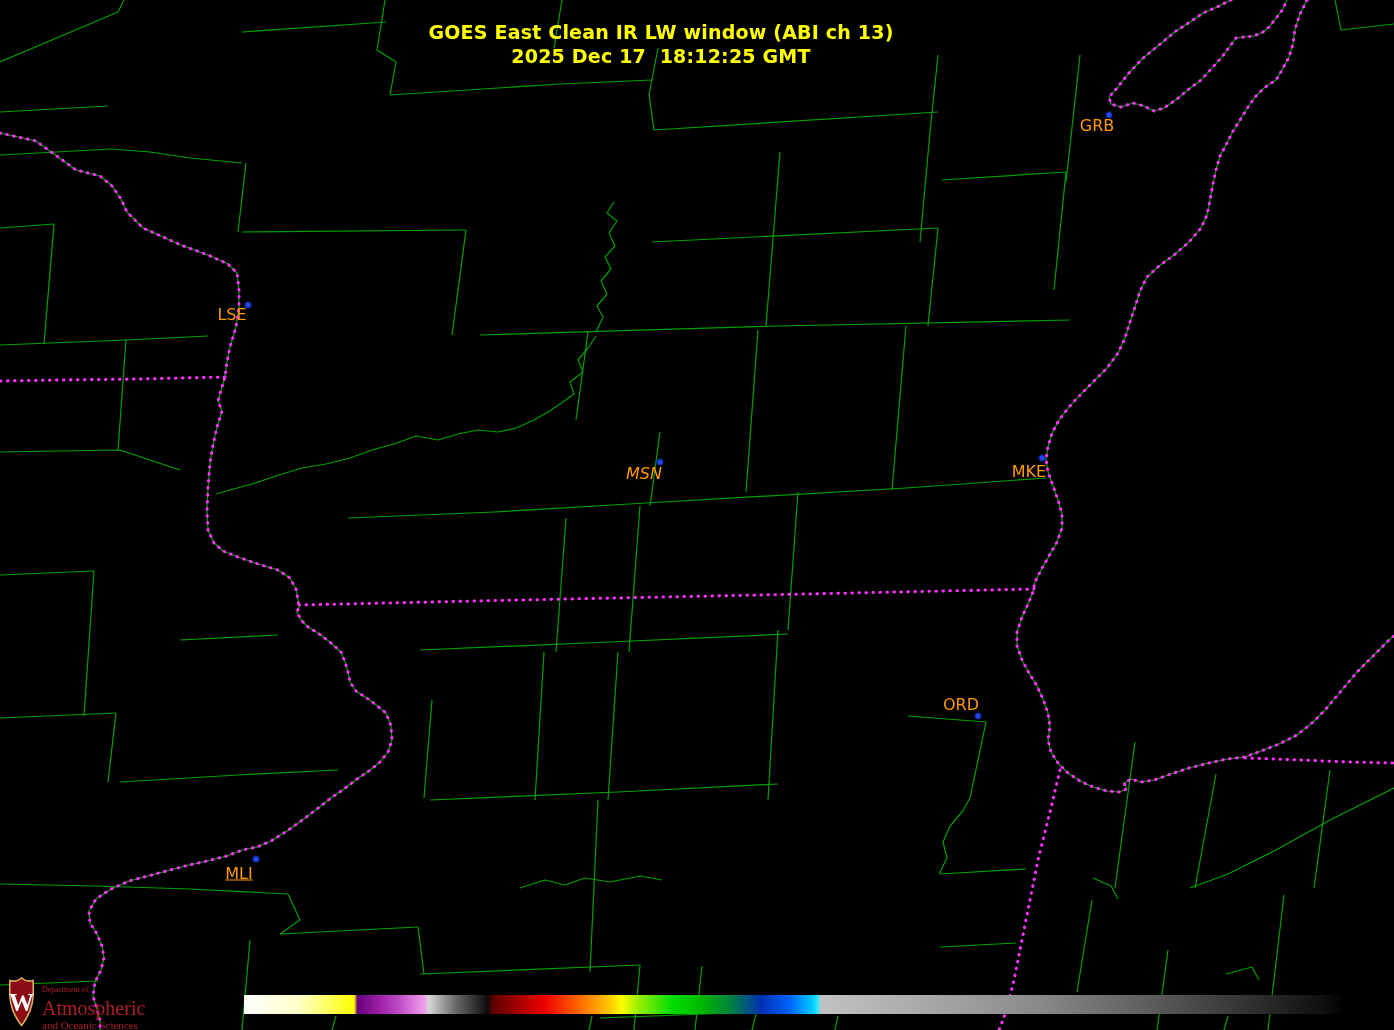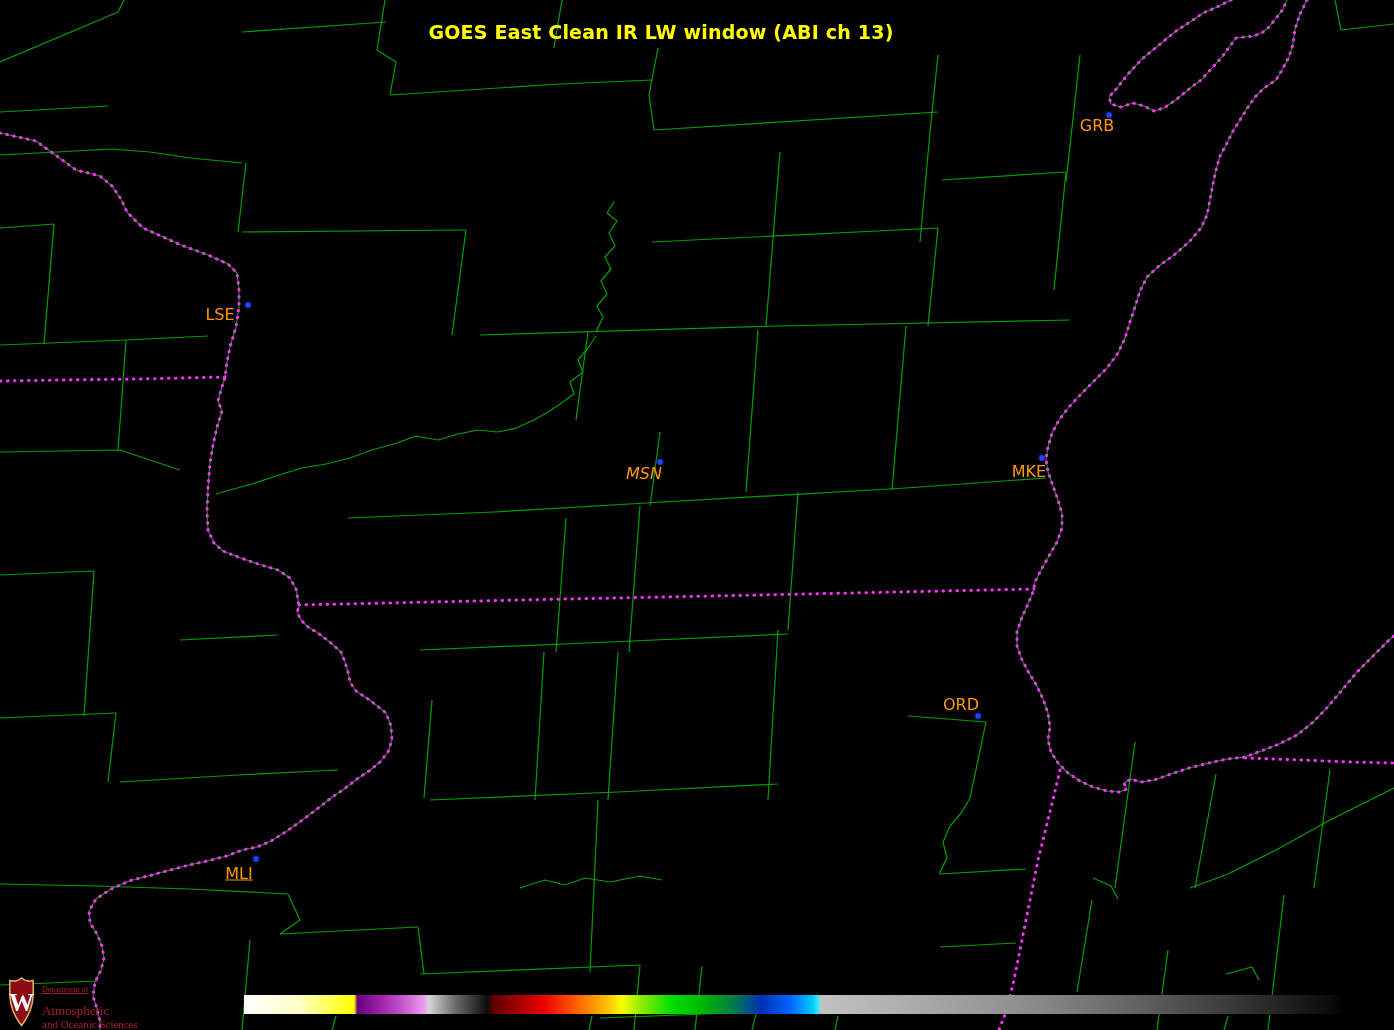--- a/index.html
+++ b/index.html
@@ -17,22 +17,22 @@
   #title1{top:21px;} #title2{top:45px;}
   .colorbar{position:absolute;z-index:6;}
   .stations{position:absolute;left:0;top:0;width:1394px;height:1030px;z-index:5;pointer-events:none;}
   .st-dot{position:absolute;width:5px;height:5px;border-radius:1.5px;
           background:var(--station-dot,#2244ff);transform:translate(-50%,-50%);
           box-shadow:0 0 3px var(--station-dot,#2244ff);}
   .st-label{position:absolute;color:var(--station-label,#ff9900);font-size:16px;
             transform:translate(-50%,-50%);white-space:nowrap;}
   .logo{position:absolute;left:8px;top:977px;display:flex;align-items:flex-start;gap:7px;z-index:7;}
   .logo-text{color:var(--logo-text,#ae1e28);font-family:"Liberation Serif","DejaVu Serif",serif;line-height:1;}
-  .logo-dept{font-size:8px;margin-top:9px;margin-bottom:10px;text-decoration:underline;}
-  .logo-l1{font-size:13px;margin-bottom:2px;}
+  .logo-dept{font-size:8px;margin-top:9px;margin-bottom:4px;}
+  .logo-l1{font-size:20px;margin-bottom:2px;}
   .logo-l2{font-size:11px;}
 </style>
 </head>
 <body>
 
 <div class="stage">
 
   <svg class="map" width="1394" height="1030" viewBox="0 0 1394 1030">
 
     <g>
@@ -135,24 +135,25 @@
       <path class="border-dotted" d="M 225,377 L 140,379 L 60,380 L 0,381"></path>
       <path class="border-dotted" d="M 299,605 L 520,600 L 760,595 L 1034,589"></path>
       <path class="border-dotted" d="M 1231,0 L 1217,7 L 1203,13 L 1190,22 L 1176,31 L 1159,45 L 1142,59 L 1128,74 L 1117,88 L 1109,97 L 1111,104 L 1121,107 L 1133,103 L 1144,106 L 1154,111 L 1164,108 L 1177,99 L 1189,89 L 1201,80 L 1212,68 L 1222,57 L 1230,46 L 1236,38 L 1244,37 L 1254,36 L 1263,32 L 1269,27 L 1277,17 L 1283,9 L 1287,0"></path>
       <path class="border-dotted" d="M 1307,0 L 1300,14 L 1295,29 L 1293,44 L 1289,57 L 1282,70 L 1276,80 L 1264,88 L 1255,97 L 1248,107 L 1240,120 L 1233,131 L 1227,143 L 1220,156 L 1216,170 L 1213,184 L 1210,200 L 1207,215 L 1201,228 L 1189,242 L 1174,255 L 1159,266 L 1147,277 L 1140,291 L 1135,307 L 1130,322 L 1125,338 L 1118,353 L 1107,368 L 1094,381 L 1081,394 L 1069,407 L 1059,420 L 1052,433 L 1048,447 L 1046,459 L 1048,472 L 1053,486 L 1058,500 L 1062,514 L 1062,528 L 1057,542 L 1049,556 L 1041,570 L 1035,582 L 1033,592 L 1028,604 L 1022,617 L 1017,632 L 1017,646 L 1022,660 L 1029,673 L 1037,686 L 1043,699 L 1048,713 L 1050,727 L 1048,740 L 1051,752 L 1058,763 L 1068,773 L 1080,781 L 1093,787 L 1107,791 L 1119,792 L 1127,789 L 1124,783 L 1131,779 L 1141,782 L 1154,780 L 1171,774 L 1189,768 L 1209,763 L 1227,759 L 1245,757 L 1261,751 L 1279,744 L 1297,735 L 1312,723 L 1325,710 L 1336,697 L 1347,684 L 1357,672 L 1368,661 L 1379,650 L 1390,639 L 1394,636"></path>
       <path class="border-dotted" d="M 1245,758 L 1300,760 L 1350,762 L 1394,763"></path>
       <path class="border-dotted" d="M 1060,770 L 1050,812 L 1038,860 L 1026,920 L 1014,980 L 1006,1012 L 999,1030"></path>
     </g>
   </svg>
 
   <div class="title-line" id="title1">GOES East Clean IR LW window (ABI ch 13)</div>
+  <div class="title-line" id="title2">2025 Dec 17  18:12:25 GMT</div>
 
   <div class="stations">
       <div class="st-dot" style="left: 248px; top: 305px;"></div>
-      <div class="st-label" style="left: 220px; top: 314px;">LSE</div>
+      <div class="st-label" style="left: 232px; top: 314px;">LSE</div>
       <div class="st-dot" style="left: 1109px; top: 115px;"></div>
       <div class="st-label" style="left: 1097px; top: 125px;">GRB</div>
       <div class="st-dot" style="left: 660px; top: 462px;"></div>
       <div class="st-label" style="left: 644px; top: 473px; font-style: italic;">MSN</div>
       <div class="st-dot" style="left: 1042px; top: 458px;"></div>
       <div class="st-label" style="left: 1029px; top: 471px;">MKE</div>
       <div class="st-dot" style="left: 978px; top: 716px;"></div>
       <div class="st-label" style="left: 961px; top: 704px;">ORD</div>
       <div class="st-dot" style="left: 256px; top: 859px;"></div>
       <div class="st-label" style="left: 239px; top: 873px; text-decoration: underline;">MLI</div>

